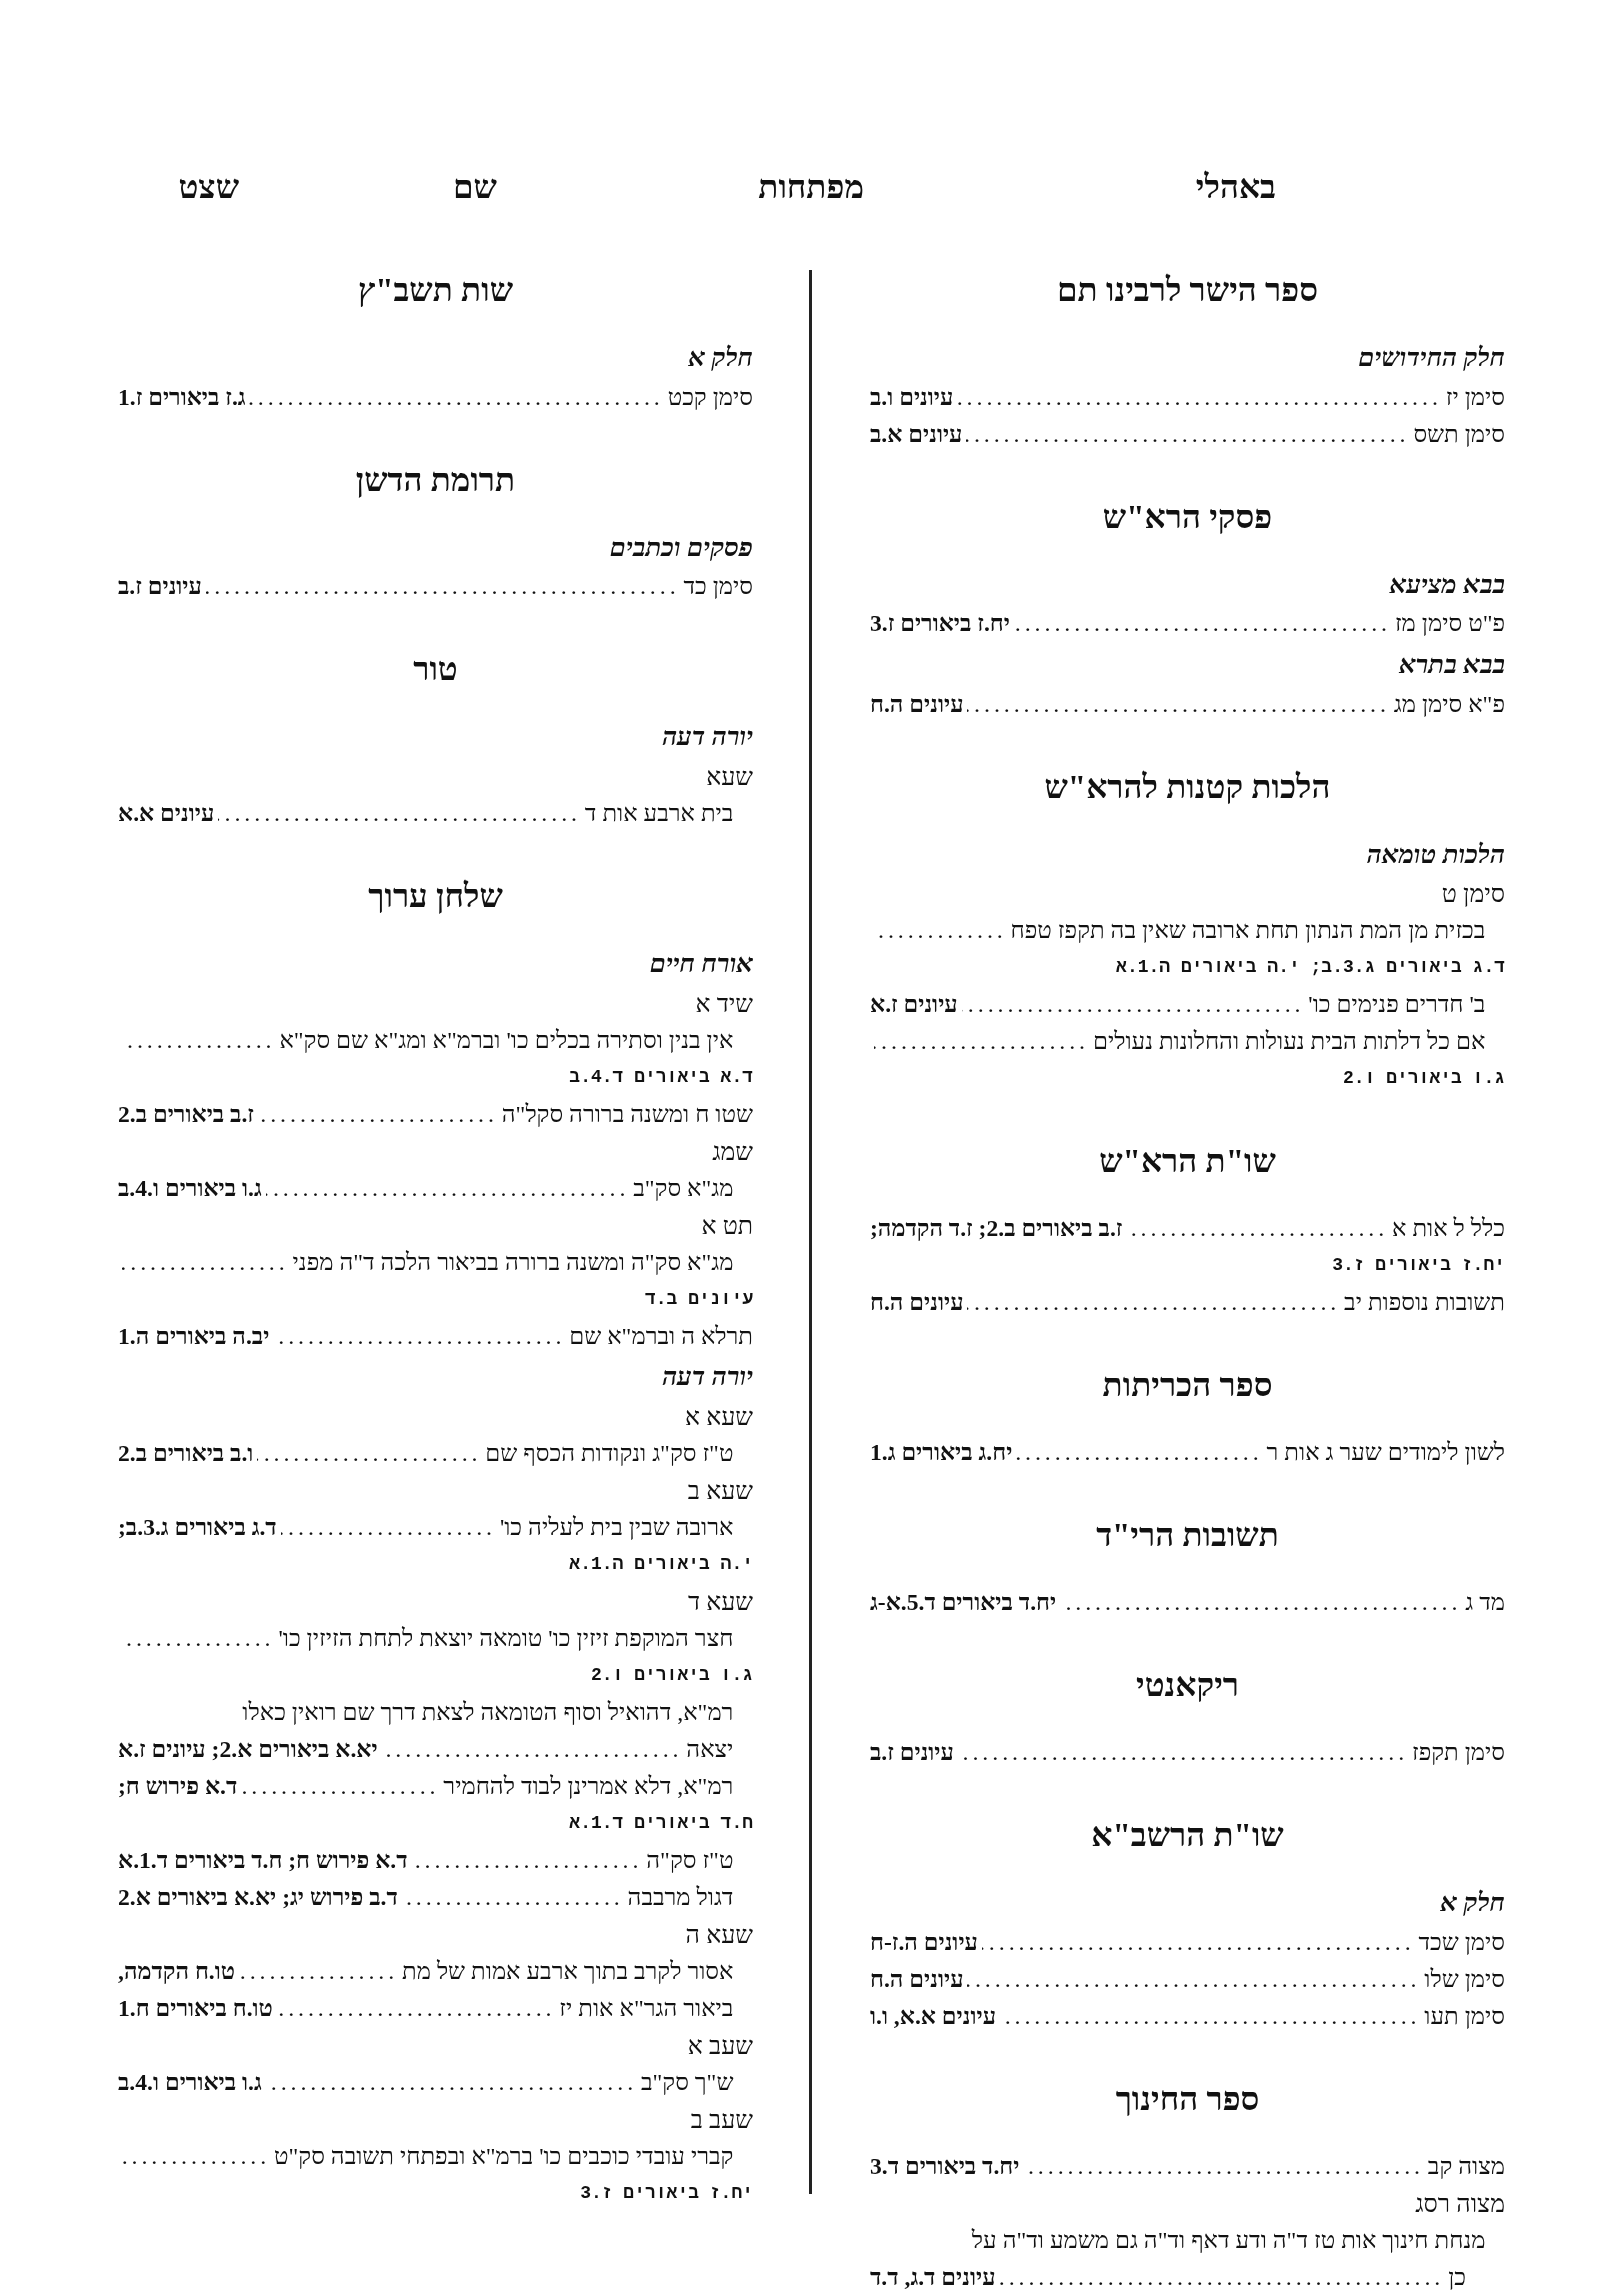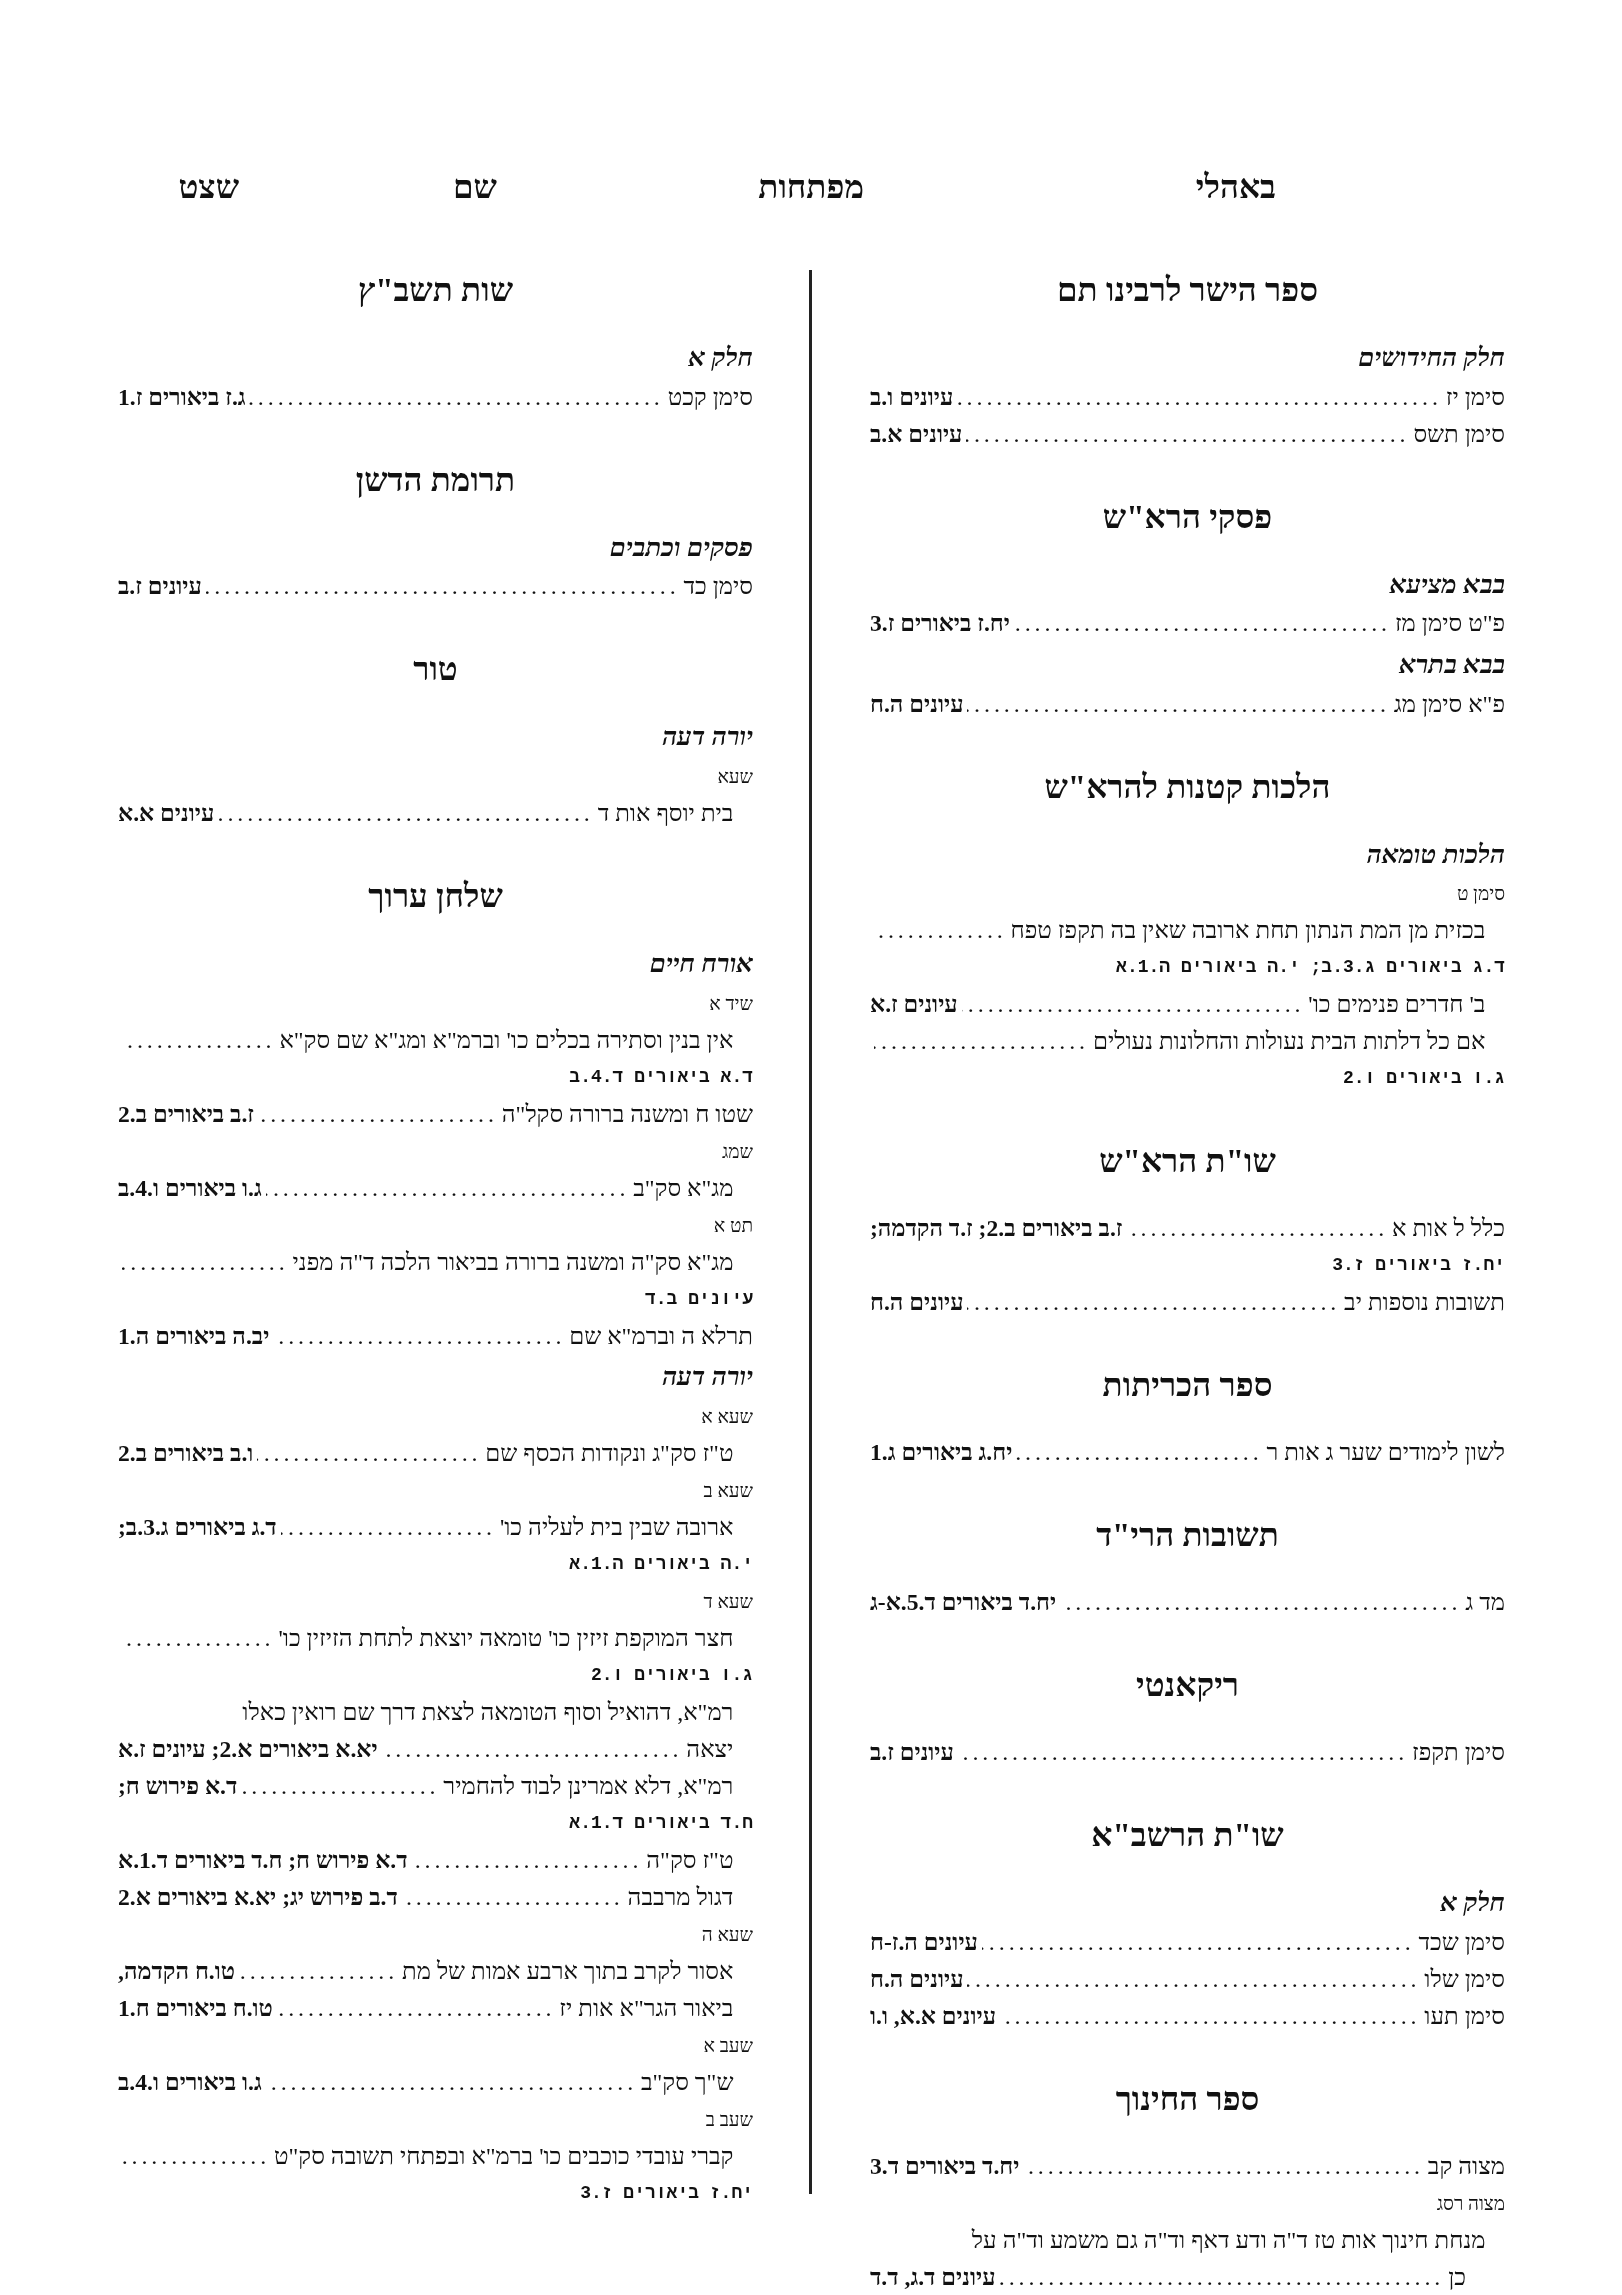--- a/index.html
+++ b/index.html
@@ -28,21 +28,21 @@
       position: absolute; left: 809px; top: 270px; width: 2.6px; height: 1924px;
       background: #222222;
     }
 
     .book-title {
       text-align: center; font-weight: bold; font-size: 33px;
       margin: 9.2px 0 26px 0; line-height: 46px;
     }
     .book { margin-bottom: 41px; }
     .part-title { font-weight: bold; font-size: 26px; line-height: 37px; margin: 3.9px 0 2.6px 0; font-style: italic; }
-    .siman-head { font-size: 19px; line-height: 37px; text-align: right; }
+    .siman-head { font-size: 25px; line-height: 37px; text-align: right; }
     .entry {
       font-size: 24px; line-height: 37px; display: flex; align-items: baseline;
       white-space: nowrap;
     }
     .entry.indent { padding-right: 19.6px; }
     .entry .lbl { flex: 0 0 auto; }
     .entry .dots {
       flex: 1 1 auto; overflow: hidden; margin: 0 3.9px; letter-spacing: 3.9px;
       color: #111;
     }
@@ -237,21 +237,21 @@
       <span class="dots"></span>
       <span class="ref">עיונים ז.ב</span>
     </div>
   </div>
 
   <div class="book">
     <div class="book-title">טור</div>
     <div class="part-title">יורה דעה</div>
     <div class="siman-head">שעא</div>
     <div class="entry indent">
-      <span class="lbl">בית יוסף אות ד</span>
+      <span class="lbl">בית ארבע אות ד</span>
       <span class="dots"></span>
       <span class="ref">עיונים א.א</span>
     </div>
   </div>
 
   <div class="book">
     <div class="book-title">שלחן ערוך</div>
 
     <div class="part-title">אורח חיים</div>
     <div class="siman-head">שיד א</div>

